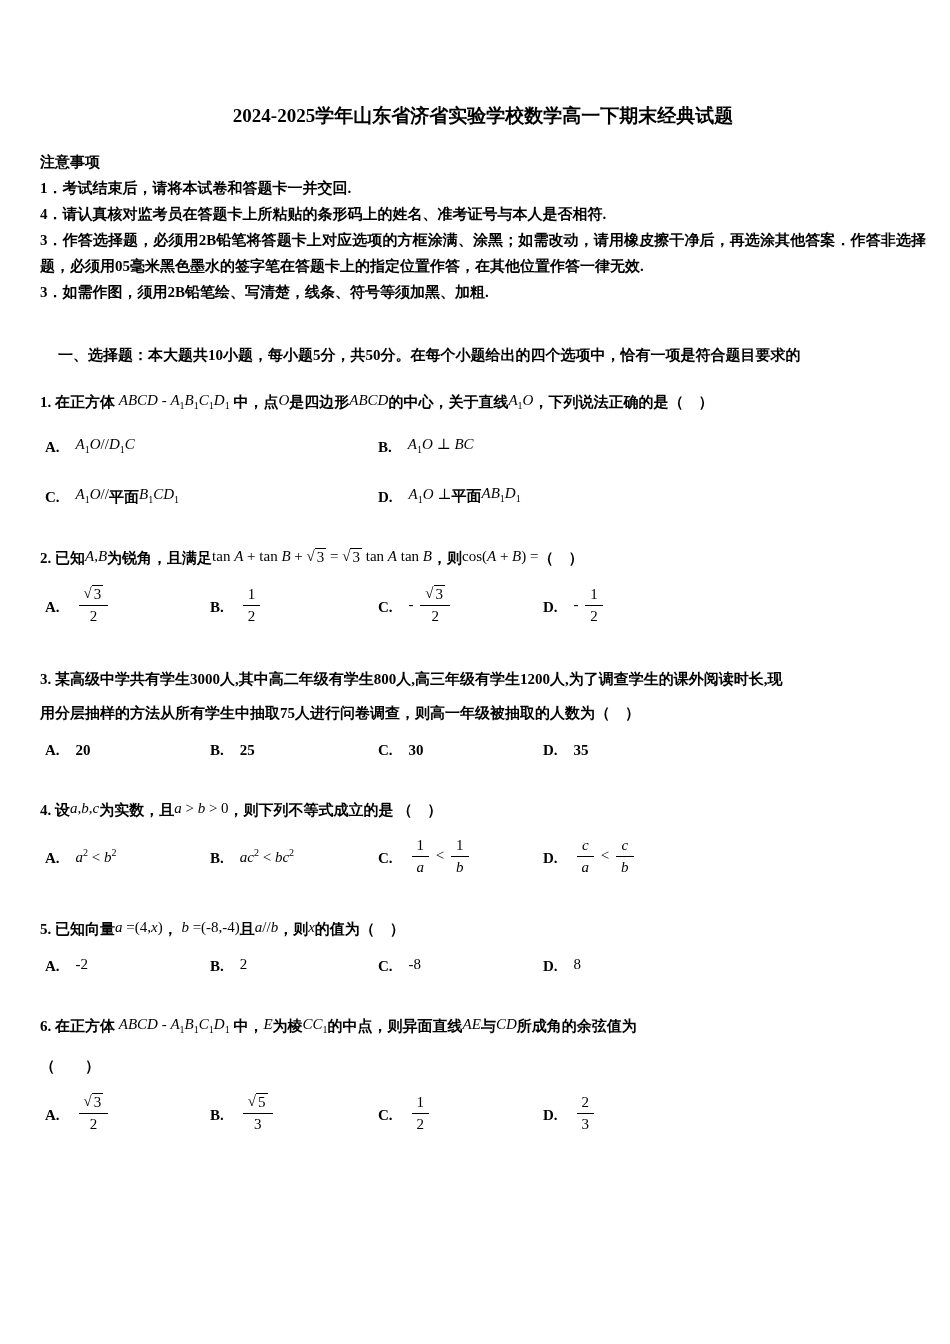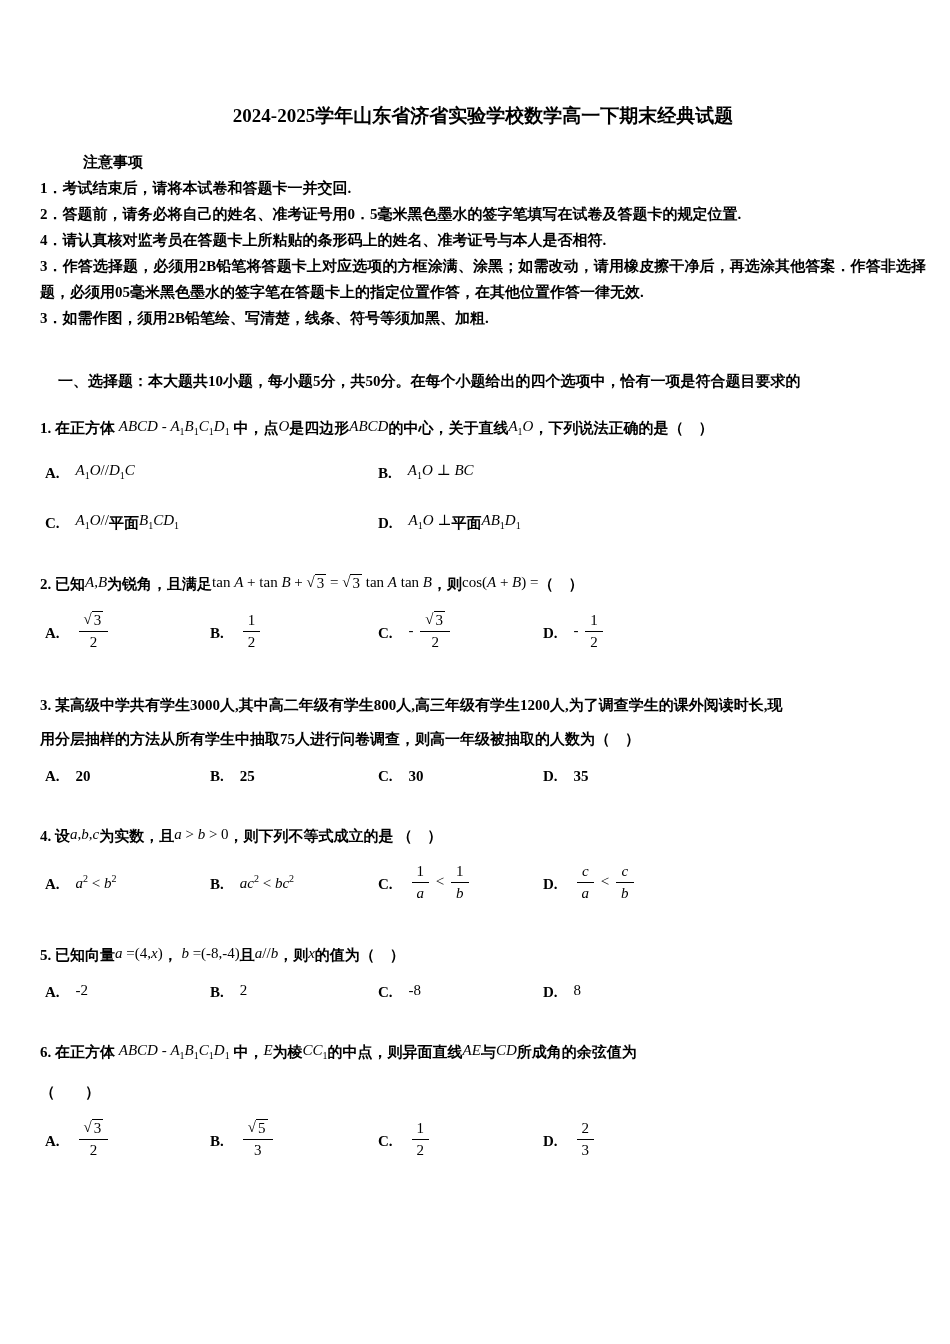--- a/index.html
+++ b/index.html
@@ -7,35 +7,35 @@
   body {
     width:950px; height:1344px; overflow:hidden;
     color:#000;
     font-family:"Liberation Serif","DejaVu Serif",serif;
     font-size:15px;
   }
   .page { padding:103px 24px 0 40px; }
 
   .title { font-size:19px; font-weight:700; text-align:center; margin-bottom:20px; }
 
-  .notes-header { font-weight:600; line-height:26px;margin-left:43px; }
+  .notes-header { font-weight:600; line-height:26px; }
   .note { font-weight:600; line-height:26px; text-align:justify; }
 
   .section-header { font-weight:700; line-height:24px; margin:38px 0 18px 18px; }
 
   .question { margin-bottom:34px; }
   .stem-line { line-height:34px; }
   .cn { font-weight:600; }
 
   .opt-grid { display:grid; margin-top:12px; row-gap:30px; align-items:center; }
   .cols2 { grid-template-columns:333px 1fr; }
   .cols4 { grid-template-columns:165px 168px 165px 1fr; }
   .option { display:flex; align-items:center; padding-left:5px; }
   .opt-label { font-weight:700; margin-right:16px; }
-  .opt-body { display:inline-flex; align-items:flex-end; }
+  .opt-body { display:inline-flex; align-items:flex-start; }
 
   .math { font-family:"Liberation Serif","DejaVu Serif",serif; position:relative; top:-2px; white-space:pre; }
   .math .mi { font-style:italic; }
   .math sub { font-size:10px; }
   .math sup { font-size:10px; }
   .math .fn { font-style:normal; }
 
   .frac { display:inline-flex; flex-direction:column; align-items:stretch; vertical-align:middle; margin:0 3px; }
   .fnum { display:flex; justify-content:center; align-items:flex-end; padding:0 5px 2px; border-bottom:1px solid #000; line-height:1.15; }
   .fden { display:flex; justify-content:center; padding:2px 5px 0; line-height:1.15; }
@@ -45,21 +45,20 @@
   .radicand { border-top:1px solid #000; line-height:1.15; padding:0 2px; }
 </style>
 </head>
 <body>
 
 <div class="page">
   <h1 class="title cn">2024-2025学年山东省济省实验学校数学高一下期末经典试题</h1>
   <div class="notes-header">注意事项</div>
   <div id="notes">
       <div class="note">1．考试结束后，请将本试卷和答题卡一并交回.</div>
-      <div class="note">2．答题前，请务必将自己的姓名、准考证号用0．5毫米黑色墨水的签字笔填写在试卷及答题卡的规定位置.</div>
       <div class="note">4．请认真核对监考员在答题卡上所粘贴的条形码上的姓名、准考证号与本人是否相符.</div>
       <div class="note">3．作答选择题，必须用2B铅笔将答题卡上对应选项的方框涂满、涂黑；如需改动，请用橡皮擦干净后，再选涂其他答案．作答非选择题，必须用05毫米黑色墨水的签字笔在答题卡上的指定位置作答，在其他位置作答一律无效.</div>
       <div class="note">3．如需作图，须用2B铅笔绘、写清楚，线条、符号等须加黑、加粗.</div>
     </div>
   <div class="section-header">一、选择题：本大题共10小题，每小题5分，共50分。在每个小题给出的四个选项中，恰有一项是符合题目要求的</div>
   <div id="questions">
       <div class="question">
         <div class="stem-line"><span class="cn">1. 在正方体 </span><span class="math"><span class="mi">ABCD</span><span class="mo"> - </span><span class="mi">A</span><sub>1</sub><span class="mi">B</span><sub>1</sub><span class="mi">C</span><sub>1</sub><span class="mi">D</span><sub>1</sub></span><span class="cn"> 中，点</span><span class="math"><span class="mi">O</span></span><span class="cn">是四边形</span><span class="math"><span class="mi">ABCD</span></span><span class="cn">的中心，关于直线</span><span class="math"><span class="mi">A</span><sub>1</sub><span class="mi">O</span></span><span class="cn">，下列说法正确的是（　）</span></div>
         <div class="opt-grid cols2">
           <div class="option">

